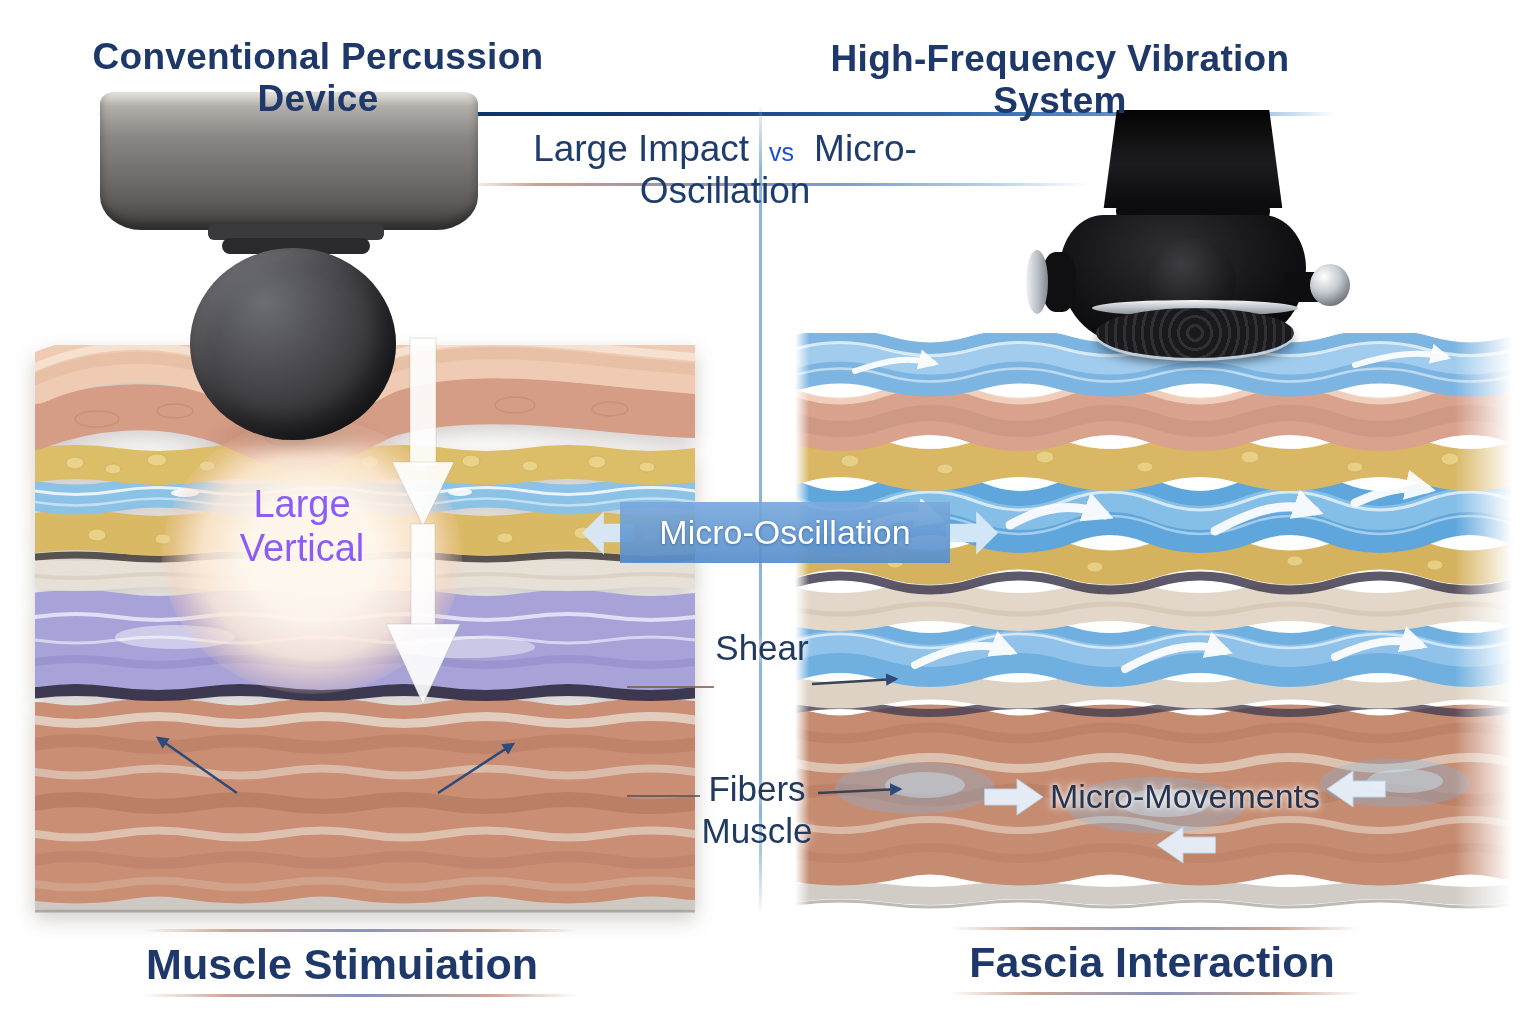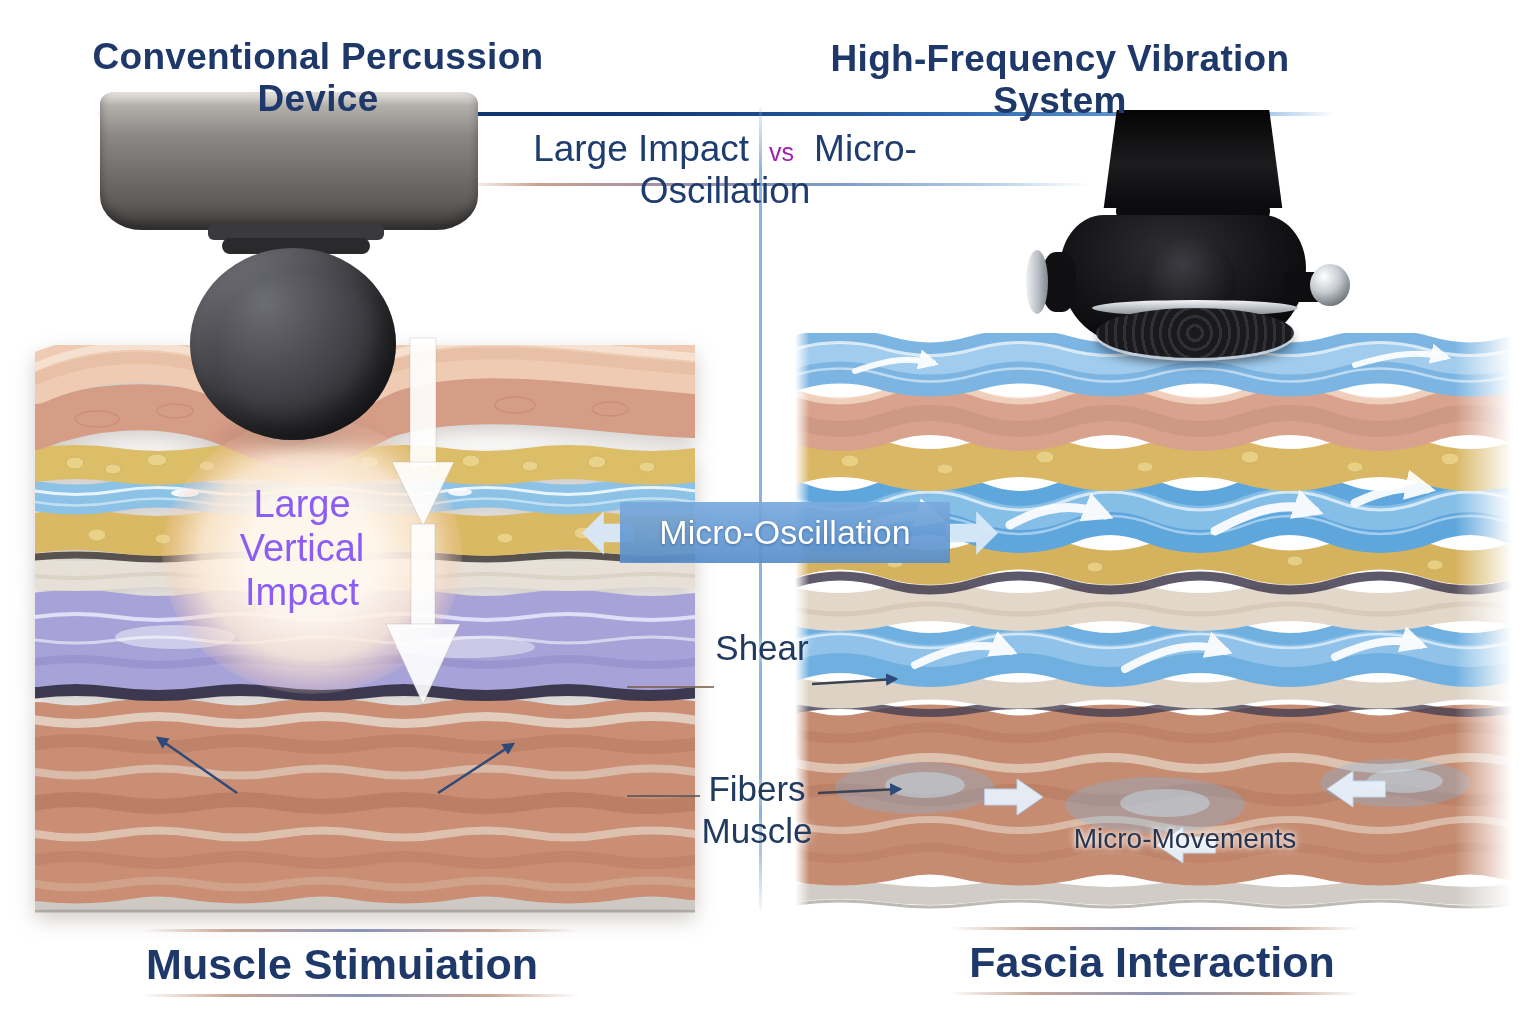--- a/index.html
+++ b/index.html
@@ -10,21 +10,21 @@
   .abs { position:absolute; }
 
   
   .panel-title { position:absolute; width:520px; text-align:center;
     font-size:37px; font-weight:bold; color:#1d3869; letter-spacing:.3px; z-index:8; }
   #title-left  { left:58px;  top:36px; }
   #title-right { left:800px; top:38px; }
 
   #subtitle { position:absolute; left:465px; top:128px; width:520px; text-align:center;
     z-index:8; color:#1e3c6e; font-size:37px; font-weight:500; }
-  #subtitle .vs { font-size:25px; font-weight:400; color:#a21caf; padding:0 20px; }
+  #subtitle .vs { font-size:25px; font-weight:400; color:#1d4ed8; padding:0 20px; }
 
   
   .hline { position:absolute; height:4px; border-radius:2px; z-index:1; }
   #hline-top { left:95px; top:112px; width:1240px;
     background:linear-gradient(90deg, rgba(10,30,70,0) 0%, #0e2a5c 9%, #123a7a 45%,
       #2f6cb3 70%, #7fb0df 92%, rgba(127,176,223,0) 100%); }
   #hline-sub { left:462px; top:183px; width:628px; height:3px;
     background:linear-gradient(90deg, rgba(200,150,130,0) 0%, #caa28f 12%, #9b8fa8 35%,
       #7d9cc6 60%, #b9d2ea 85%, rgba(185,210,234,0) 100%); }
   #vdivider { left:759px; top:108px; width:3px; height:802px; z-index:2;
@@ -120,22 +120,22 @@
   #mo-arrow-right { left:946px;
     clip-path:polygon(0% 32%, 58% 32%, 58% 8%, 100% 50%, 58% 92%, 58% 68%, 0% 68%); }
 
   #shear-label { left:662px; top:628px; width:200px; text-align:center; z-index:8;
     font-size:35px; font-weight:500; color:#203a60;
     text-shadow:0 0 8px rgba(255,255,255,.9); }
   #muscle-fibers-label { left:657px; top:768px; width:200px; text-align:center; z-index:8;
     font-size:35px; font-weight:500; color:#203a60; line-height:42px;
     text-shadow:0 0 8px rgba(255,255,255,.9); }
 
-  #micro-movements-label { left:1025px; top:823px; width:320px; text-align:center; z-index:8;
-    font-size:28px; font-weight:500; color:#27344f;
+  #micro-movements-label { left:1025px; top:777px; width:320px; text-align:center; z-index:8;
+    font-size:34px; font-weight:500; color:#27344f;
     text-shadow:0 0 10px rgba(255,255,255,.95), 0 0 4px rgba(255,255,255,.9); }
 
   #overlay-arrows { left:0; top:0; z-index:5; pointer-events:none; }
 </style>
 </head>
 <body>
 
 <div id="canvas">
 
   <div class="panel-title" id="title-left">Conventional Percussion Device</div>
@@ -338,21 +338,20 @@
     <g>
       <line x1="627" y1="796" x2="700" y2="796" stroke="#55555e" stroke-width="2" opacity=".8"></line>
       <line x1="818" y1="793" x2="900" y2="789" stroke="#3c4350" stroke-width="2.5" marker-end="url(#na)"></line>
     </g>
   </svg>
 
   <div class="abs" id="impact-glow"></div>
   <div class="abs" id="impact-label">
     <div>Large</div>
     <div>Vertical</div>
-    <div>Impact</div>
   </div>
 
   <div class="mo-arrow" id="mo-arrow-left"></div>
   <div class="mo-arrow" id="mo-arrow-right"></div>
   <div class="abs" id="mo-banner">Micro-Oscillation</div>
 
   <div class="abs" id="shear-label">Shear</div>
   <div class="abs" id="muscle-fibers-label">
     <div>Fibers</div>
     <div>Muscle</div>

